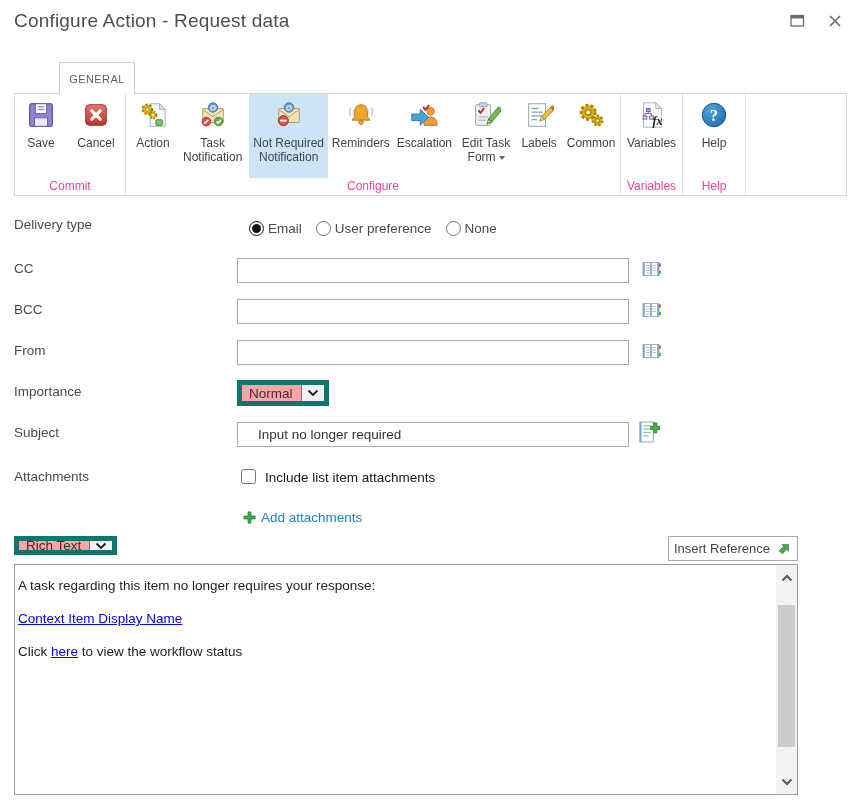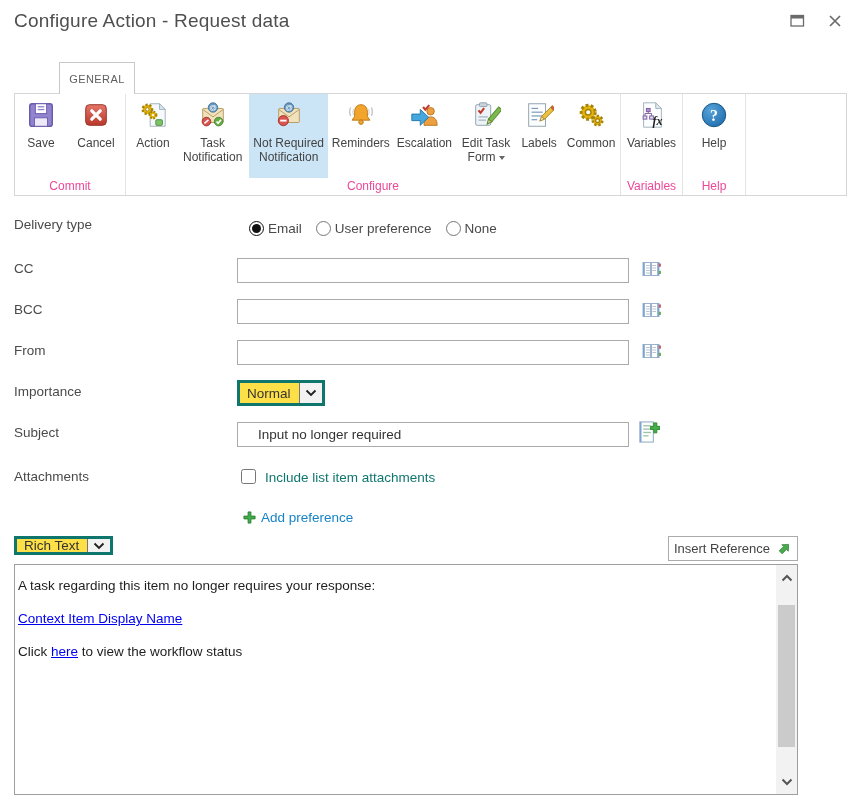--- a/index.html
+++ b/index.html
@@ -44,21 +44,21 @@
   .txt { left:237px; width:392px; height:25px; border:1px solid #ababab; background:#fff;
          font-family:"Liberation Sans",sans-serif; font-size:13.5px; color:#333; padding:0 20px; outline:none; }
   .picker-icon { cursor:pointer; }
 
   .radios { left:249px; top:221px; display:flex; align-items:center; gap:14px; font-size:13.5px; color:#4a4a4a; }
   .radio-opt { display:flex; align-items:center; gap:4px; }
   input[type="radio"] { width:15px; height:15px; margin:0; accent-color:#111; }
   input[type="checkbox"] { width:15px; height:15px; margin:0; accent-color:#333; }
 
   
-  .w-select { display:inline-flex; align-items:stretch; border:3px solid #0f766e; background:#fde047; cursor:pointer; }
+  .w-select { display:inline-flex; align-items:stretch; border:5px solid #0f766e; background:#fca5a5; cursor:pointer; }
   .w-select .val { padding:3px 8px 3px 7px; font-size:13.5px; color:#333; display:flex; align-items:center; }
   .w-select .chev { width:23px; border-left:1px solid #767676; background:#f2f2f2; display:flex; align-items:center; justify-content:center; }
 
   .add-link { display:flex; align-items:center; gap:5px; cursor:pointer; }
   .add-link span { font-size:13.5px; color:#1784c7; }
 
   .btn { border:1px solid #ababab; background:#fff; display:flex; align-items:center; justify-content:center;
          gap:7px; font-size:13px; color:#444; cursor:pointer; }
 
   
@@ -392,27 +392,27 @@
         <line x1="6.5" y1="10.5" x2="14.5" y2="10.5"></line>
       <line x1="6.5" y1="14" x2="14.5" y2="14"></line>
         <line x1="6.5" y1="17.5" x2="12" y2="17.5"></line>
     </g>
     <path d="M17.5 4 h3.2 v3.6 h3.3 v3.2 h-3.3 v3.6 h-3.2 v-3.6 h-3.3 v-3.2 h3.3 z" fill="#45b049" stroke="#2e8a33"></path>
   </svg>
 </span>
 
 <div class="abs flabel" style="top:469px;">Attachments</div>
 <input type="checkbox" class="abs" style="left: 241px; top: 469px;">
-<div class="abs" style="left:265px; top:470px; font-size:13.5px; color:#0f766e;">Include list item attachments</div>
+<div class="abs" style="left:265px; top:470px; font-size:13.5px; color:#0f172a;">Include list item attachments</div>
 
 <div class="abs add-link" style="left:243px; top:510px;">
   <svg width="13" height="13" viewBox="0 0 14 14">
     <path d="M5.5 1 h3 v4.5 H13 v3 H8.5 V13 h-3 V8.5 H1 v-3 h4.5 z" fill="#3fae49" stroke="#2b7f33"></path>
   </svg>
-  <span>Add preference</span>
+  <span>Add attachments</span>
 </div>
 
 <div class="abs w-select" style="left:14px; top:536px; height:19px;">
   <span class="val">Rich Text</span>
   <span class="chev">
     <svg width="12" height="8" viewBox="0 0 12 8">
         <path d="M1.5 1.5 L6 6 L10.5 1.5" fill="none" stroke="#222" stroke-width="1.9"></path>
       </svg>
   </span>
 </div>

